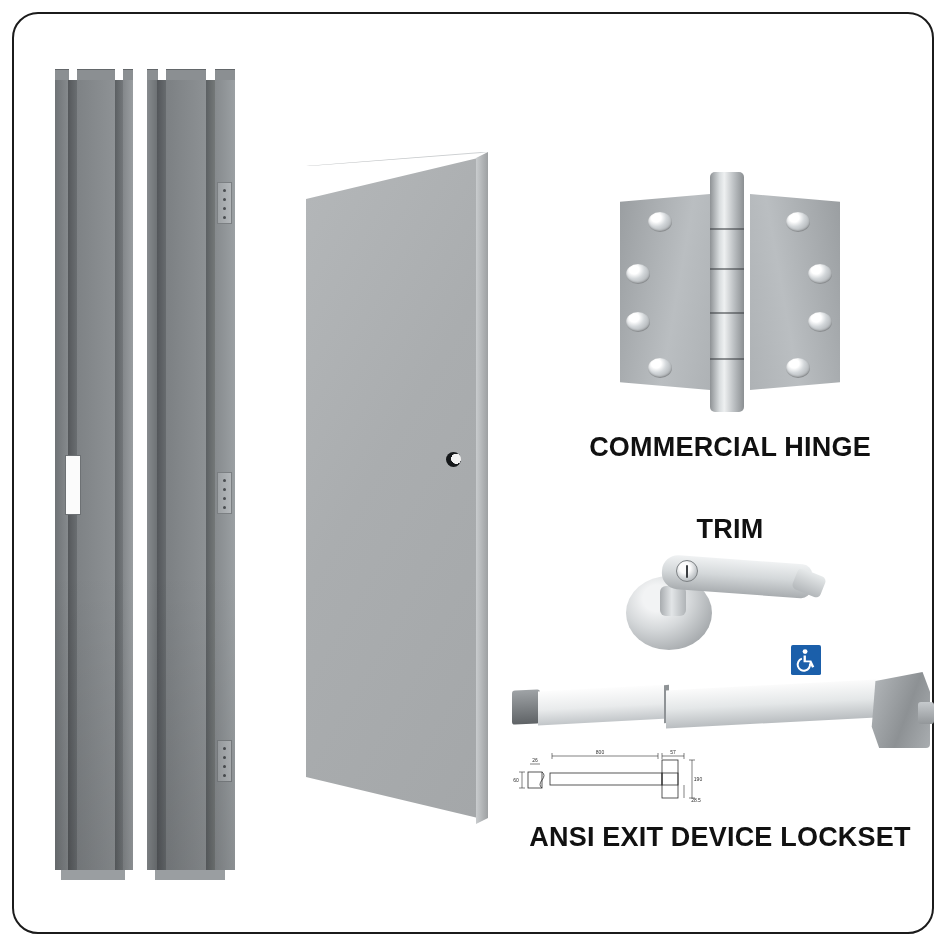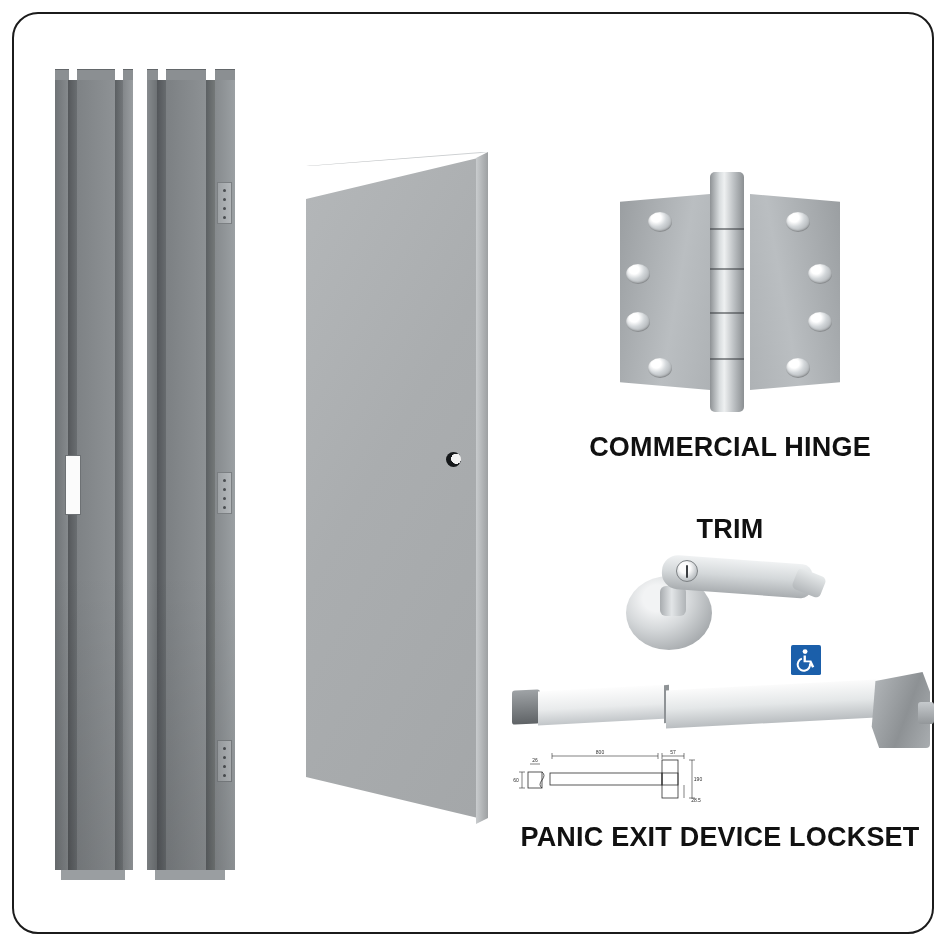--- a/index.html
+++ b/index.html
@@ -282,15 +282,15 @@
         <text x="161" y="14" text-anchor="middle">57</text>
         <text x="186" y="41" text-anchor="middle">190</text>
         <text x="184" y="62" text-anchor="middle">28.5</text>
         <text x="23" y="22" text-anchor="middle">26</text>
         <text x="4" y="42" text-anchor="middle">60</text>
       </g>
     </svg>
   </div>
 
 
-  <div class="caption" id="cap-panic">PANIC  EXIT DEVICE LOCKSET</div>
+  <div class="caption" id="cap-panic">ANSI  EXIT DEVICE LOCKSET</div>
 
 </div>
 
 </body></html>

